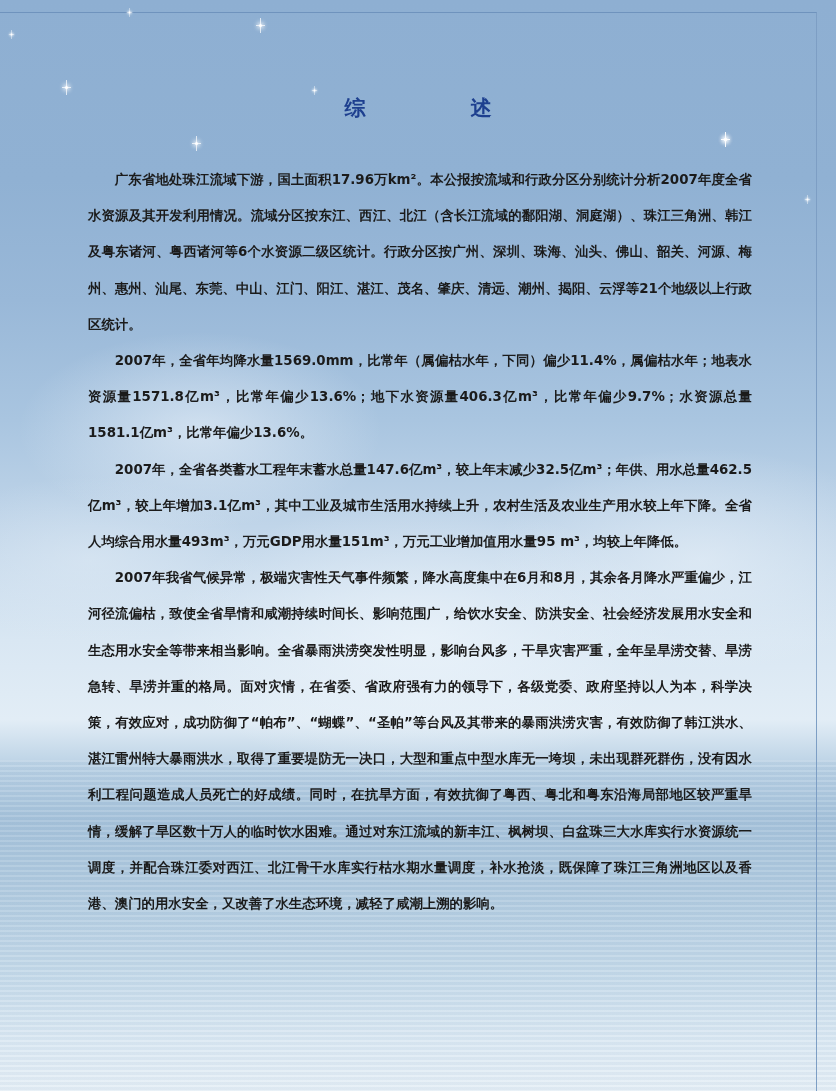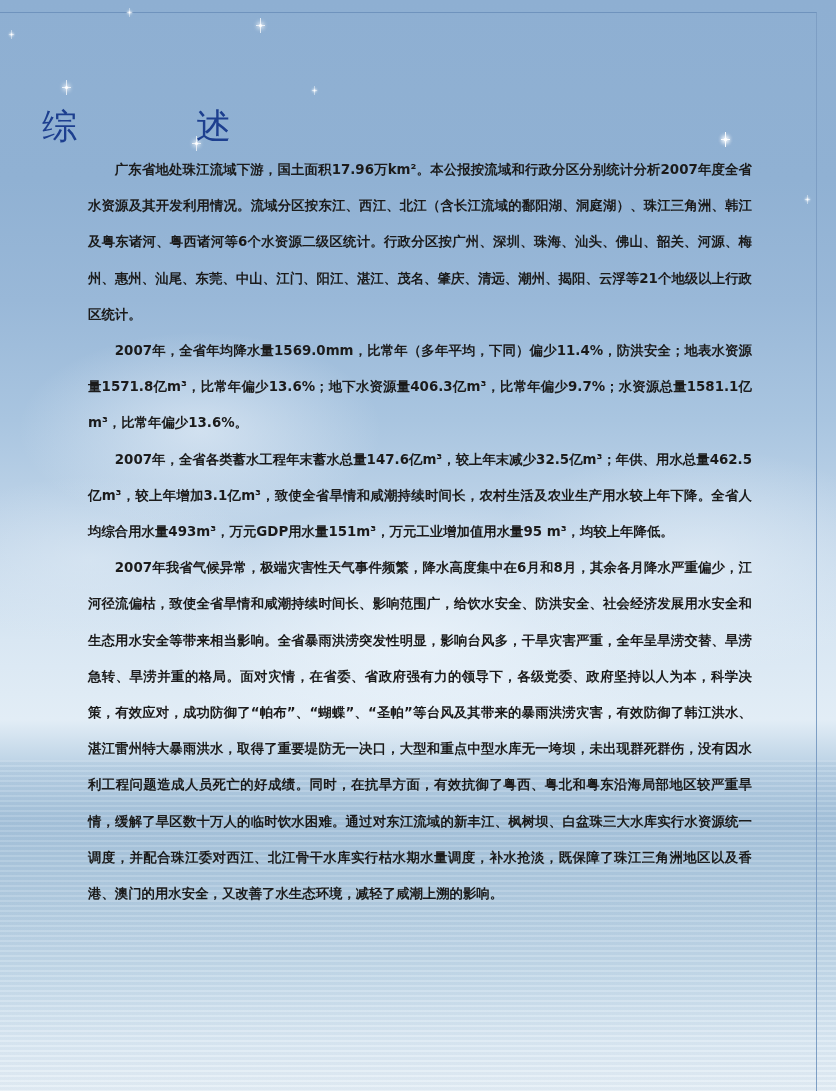--- a/index.html
+++ b/index.html
@@ -66,31 +66,32 @@
   }
   .star::before { left: 1px; top: -6px; width: 1px; height: 15px; }
   .star::after  { top: 1px; left: -3px; width: 9px; height: 1px; }
   .star.small { transform: scale(0.6); }
 
   .title {
     position: absolute;
     top: 80px;
     left: 0;
     width: 836px;
-    font-size: 35px;
+    text-align: center;
+    font-size: 21px;
     letter-spacing: 42px;
     color: #1d3f8f;
-    font-weight: normal;
+    font-weight: bold;
     padding-left: 42px;
     box-sizing: border-box;
   }
   .content {
     position: absolute;
     left: 88px;
-    top: 152px;
+    top: 162px;
     width: 664px;
     color: #1b1b1b;
     font-size: 13.4px;
     font-weight: bold;
     line-height: 36.2px;
     text-align: justify;
   }
   .para {
     margin: 0;
     text-indent: 2em;
@@ -109,16 +110,16 @@
 <span class="star small" style="left:313px;top:89px;"></span>
 <span class="star" style="left:195px;top:142px;"></span>
 <span class="star" style="left:724px;top:138px;"></span>
 <span class="star" style="left:724px;top:138px;"></span>
 <span class="star small" style="left:806px;top:198px;"></span>
 
 <h1 class="title">综　述</h1>
 
 <div class="content">
   <p class="para">广东省地处珠江流域下游，国土面积17.96万km²。本公报按流域和行政分区分别统计分析2007年度全省水资源及其开发利用情况。流域分区按东江、西江、北江（含长江流域的鄱阳湖、洞庭湖）、珠江三角洲、韩江及粤东诸河、粤西诸河等6个水资源二级区统计。行政分区按广州、深圳、珠海、汕头、佛山、韶关、河源、梅州、惠州、汕尾、东莞、中山、江门、阳江、湛江、茂名、肇庆、清远、潮州、揭阳、云浮等21个地级以上行政区统计。</p>
-  <p class="para">2007年，全省年均降水量1569.0mm，比常年（多年平均，下同）偏少11.4%，防洪安全；地表水资源量1571.8亿m³，比常年偏少13.6%；地下水资源量406.3亿m³，比常年偏少9.7%；水资源总量1581.1亿m³，比常年偏少13.6%。</p>
-  <p class="para">2007年，全省各类蓄水工程年末蓄水总量147.6亿m³，较上年末减少32.5亿m³；年供、用水总量462.5亿m³，较上年增加3.1亿m³，致使全省旱情和咸潮持续时间长，农村生活及农业生产用水较上年下降。全省人均综合用水量493m³，万元GDP用水量151m³，万元工业增加值用水量95 m³，均较上年降低。</p>
+  <p class="para">2007年，全省年均降水量1569.0mm，比常年（属偏枯水年，下同）偏少11.4%，属偏枯水年；地表水资源量1571.8亿m³，比常年偏少13.6%；地下水资源量406.3亿m³，比常年偏少9.7%；水资源总量1581.1亿m³，比常年偏少13.6%。</p>
+  <p class="para">2007年，全省各类蓄水工程年末蓄水总量147.6亿m³，较上年末减少32.5亿m³；年供、用水总量462.5亿m³，较上年增加3.1亿m³，其中工业及城市生活用水持续上升，农村生活及农业生产用水较上年下降。全省人均综合用水量493m³，万元GDP用水量151m³，万元工业增加值用水量95 m³，均较上年降低。</p>
   <p class="para">2007年我省气候异常，极端灾害性天气事件频繁，降水高度集中在6月和8月，其余各月降水严重偏少，江河径流偏枯，致使全省旱情和咸潮持续时间长、影响范围广，给饮水安全、防洪安全、社会经济发展用水安全和生态用水安全等带来相当影响。全省暴雨洪涝突发性明显，影响台风多，干旱灾害严重，全年呈旱涝交替、旱涝急转、旱涝并重的格局。面对灾情，在省委、省政府强有力的领导下，各级党委、政府坚持以人为本，科学决策，有效应对，成功防御了“帕布”、“蝴蝶”、“圣帕”等台风及其带来的暴雨洪涝灾害，有效防御了韩江洪水、湛江雷州特大暴雨洪水，取得了重要堤防无一决口，大型和重点中型水库无一垮坝，未出现群死群伤，没有因水利工程问题造成人员死亡的好成绩。同时，在抗旱方面，有效抗御了粤西、粤北和粤东沿海局部地区较严重旱情，缓解了旱区数十万人的临时饮水困难。通过对东江流域的新丰江、枫树坝、白盆珠三大水库实行水资源统一调度，并配合珠江委对西江、北江骨干水库实行枯水期水量调度，补水抢淡，既保障了珠江三角洲地区以及香港、澳门的用水安全，又改善了水生态环境，减轻了咸潮上溯的影响。</p>
 </div>
 
 </body></html>

